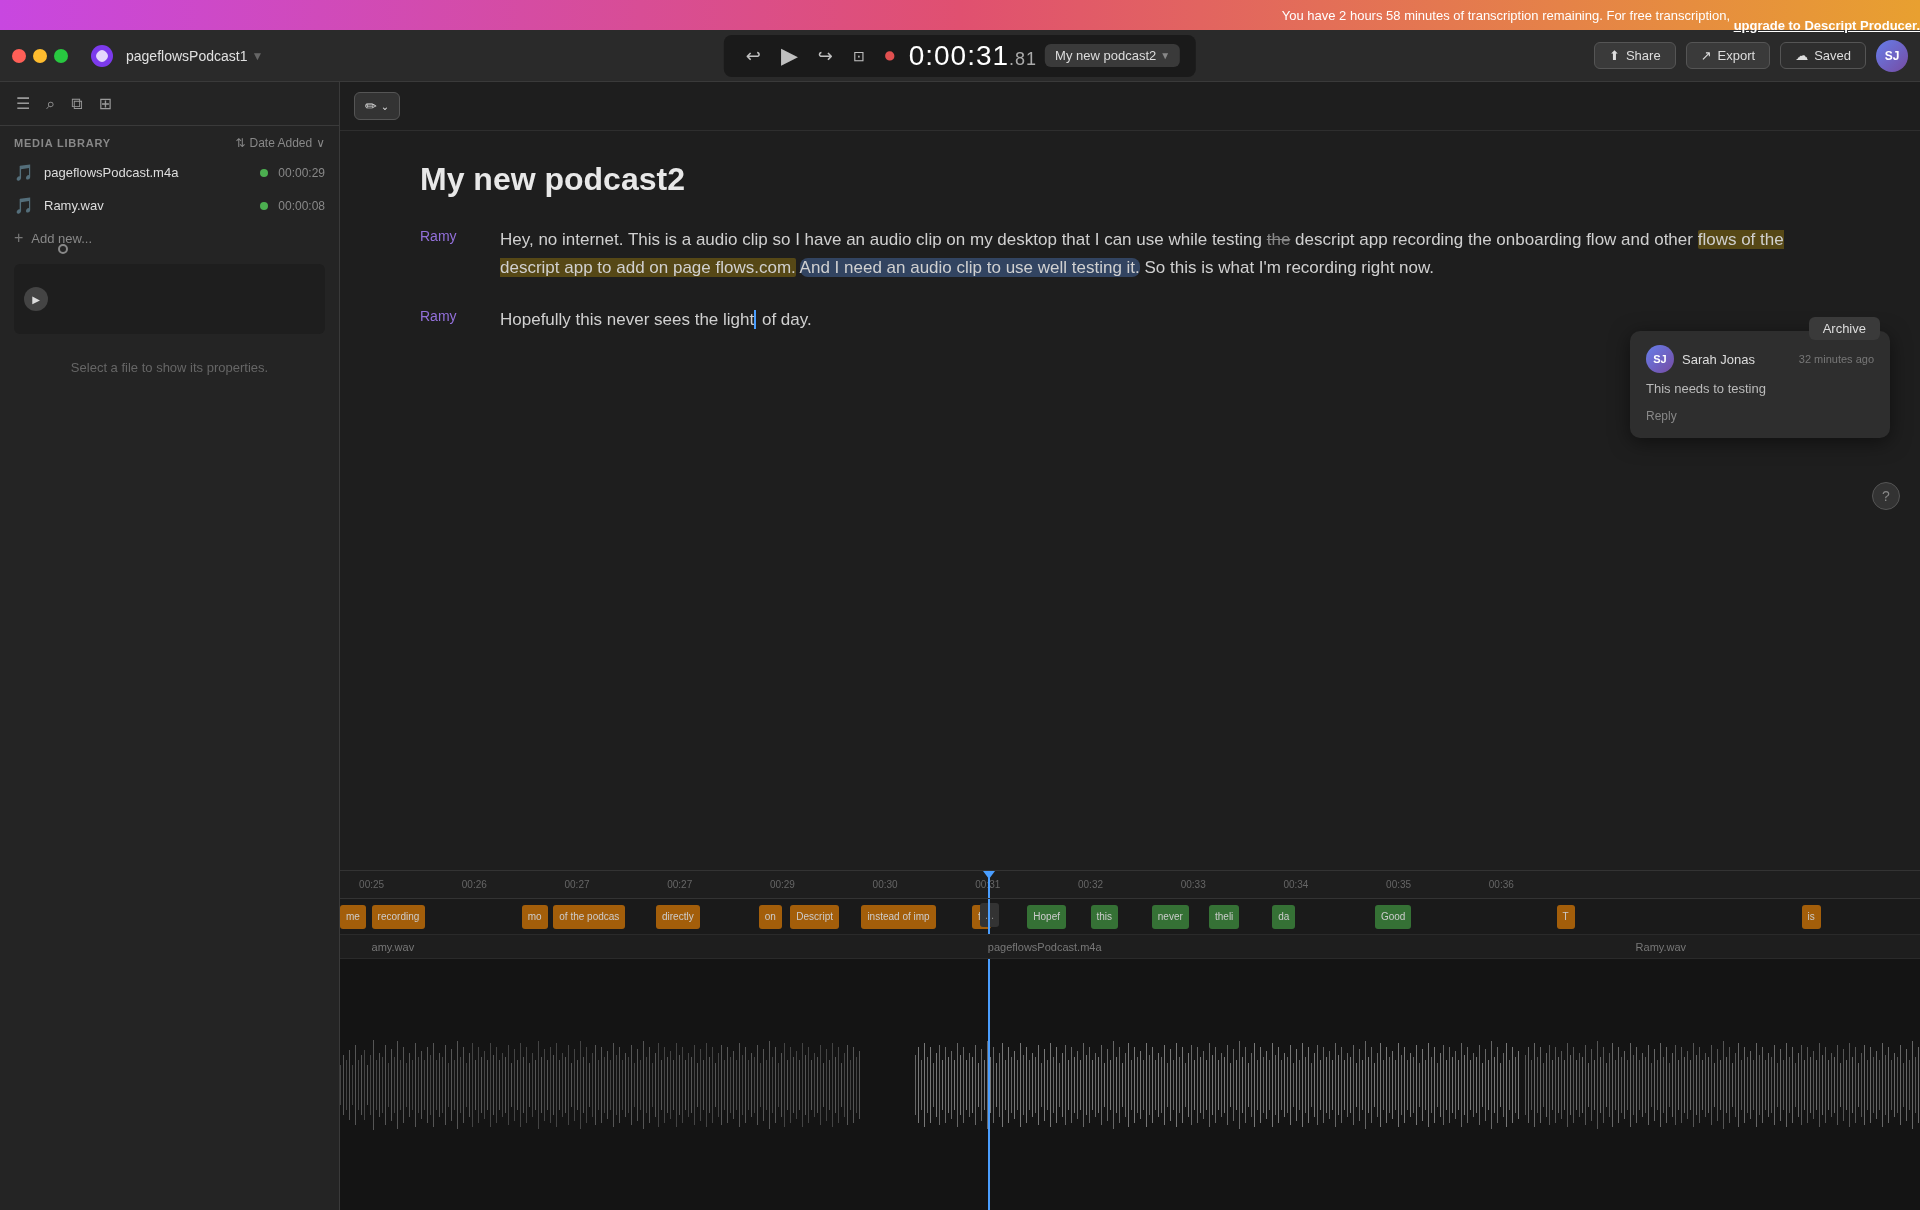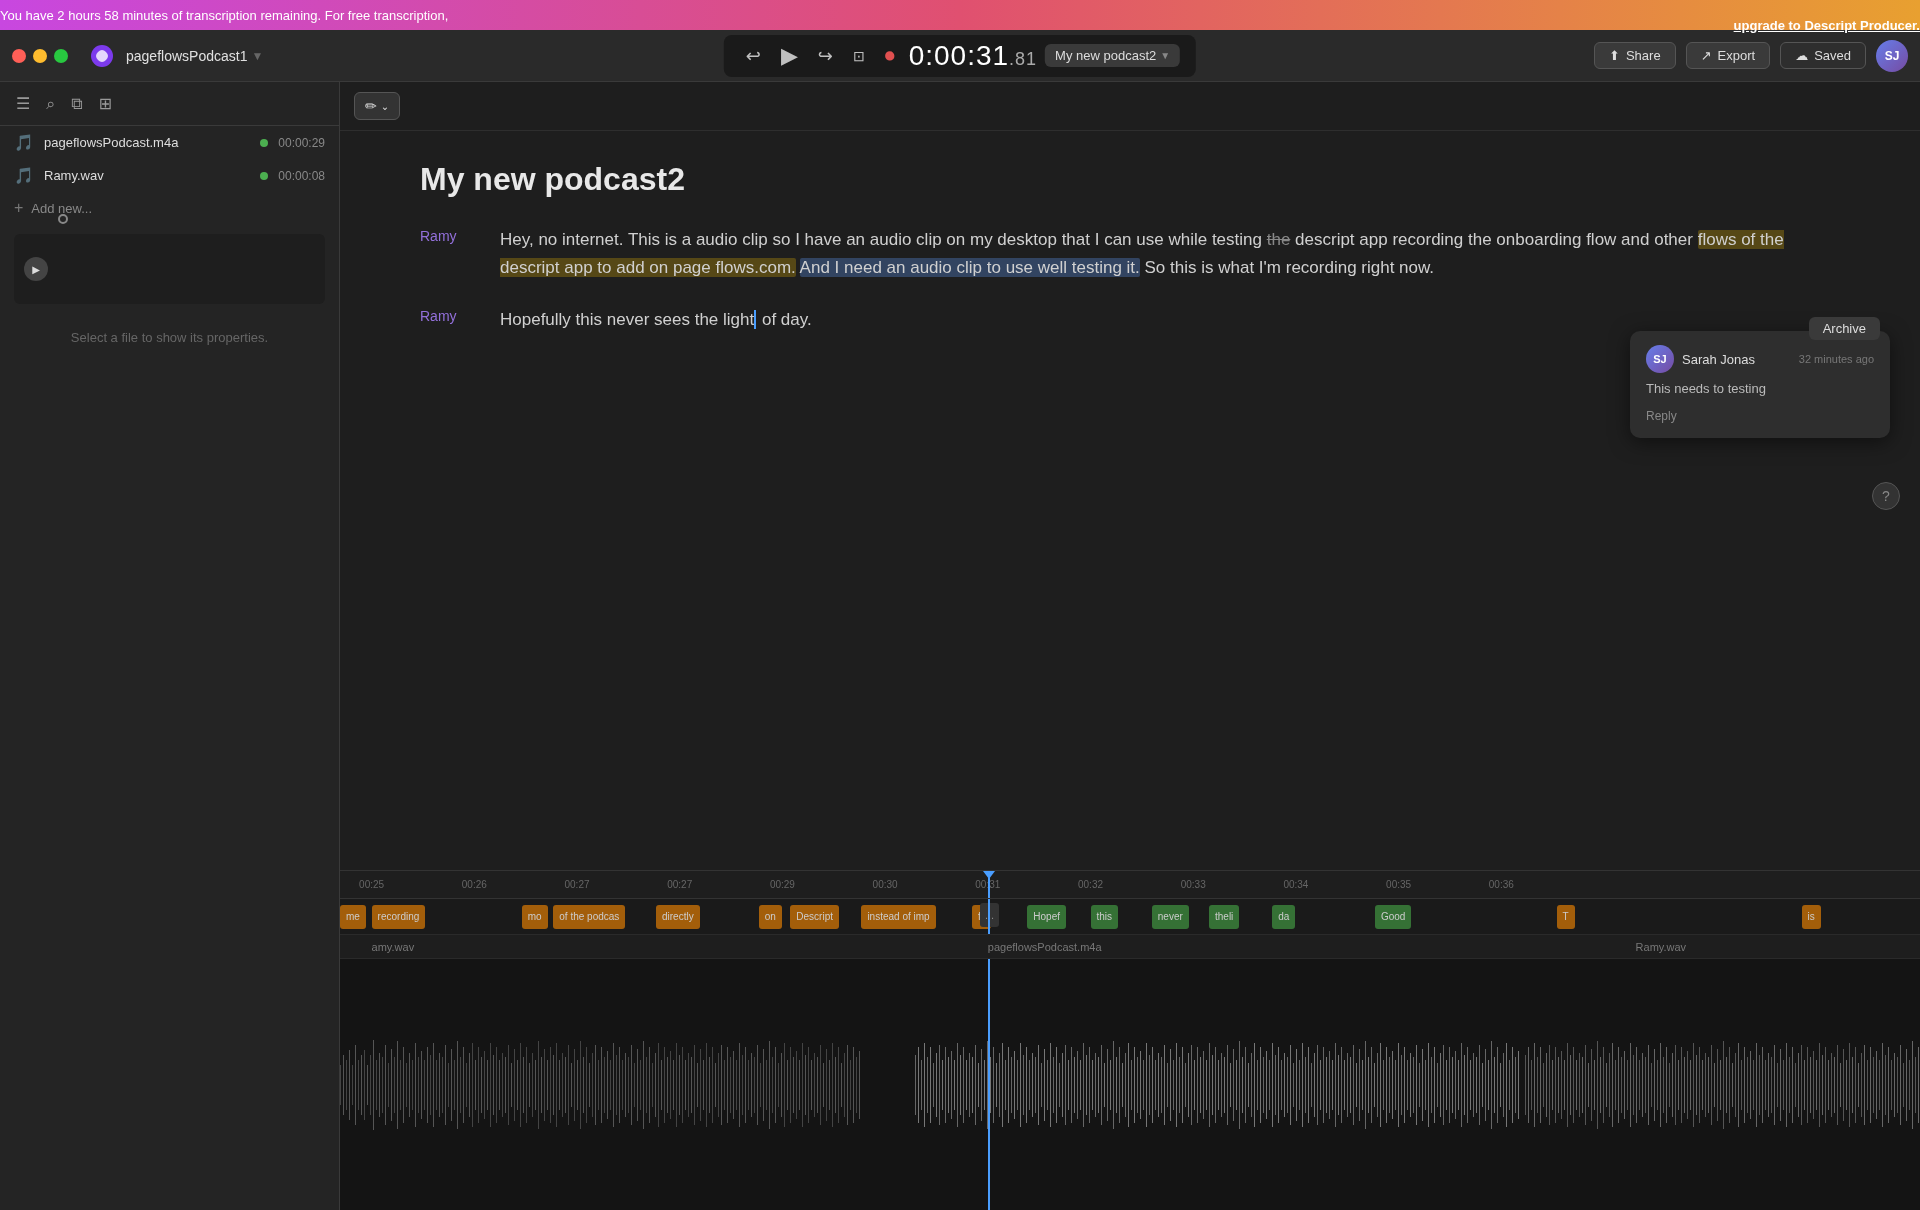--- a/index.html
+++ b/index.html
@@ -4,21 +4,21 @@
   <style>
     * { box-sizing: border-box; margin: 0; padding: 0; }
     body { font-family: -apple-system, BlinkMacSystemFont, 'Segoe UI', sans-serif; background: #1e1e1e; width: 1920px; height: 1210px; overflow: hidden; position: relative; }
 
     
     #top-banner {
       background: linear-gradient(90deg, #c847e0, #e05070, #e8a030);
       height: 30px;
       display: flex;
       align-items: center;
-      justify-content: space-between;
+      justify-content: flex-end;
       font-size: 13px;
       color: white;
     }
     #top-banner a { color: white; font-weight: 600; text-decoration: underline; cursor: pointer; margin-top: 20px; }
 
     
     #title-bar {
       background: #2a2a2a;
       height: 52px;
       display: flex;
@@ -302,21 +302,21 @@
     }
 
     .transcript-text {
       font-size: 17px;
       line-height: 1.65;
       color: #d0d0d0;
       flex: 1;
     }
 
     .text-highlight-yellow { background: rgba(255, 200, 0, 0.25); border-radius: 2px; }
-    .text-highlight-blue { background: rgba(100, 160, 255, 0.3); border-radius: 2px; }
+    .text-highlight-blue { background: rgba(100, 160, 255, 0.3); border-radius: 8px; }
     .text-strikethrough { text-decoration: line-through; color: #888; }
 
     
     #comment-popup {
       position: absolute;
       right: 30px;
       top: 200px;
       background: #2e2e2e;
       border-radius: 10px;
       padding: 14px 16px;
@@ -521,20 +521,28 @@
 <div id="main">
 
   <div id="sidebar">
     <div id="sidebar-toolbar">
       <button class="sidebar-icon-btn">☰</button>
       <button class="sidebar-icon-btn">⌕</button>
       <button class="sidebar-icon-btn">⧉</button>
       <button class="sidebar-icon-btn">⊞</button>
     </div>
 
+    <div id="media-library-header">
+      <span class="section-title">MEDIA LIBRARY</span>
+      <button class="sort-btn">
+        <span>⇅</span>
+        <span>Date Added</span>
+        <span>∨</span>
+      </button>
+    </div>
 
     <div class="media-item">
       <span class="media-icon">🎵</span>
       <span class="media-name">pageflowsPodcast.m4a</span>
       <span class="media-dot"></span>
       <span class="media-duration">00:00:29</span>
     </div>
 
     <div class="media-item">
       <span class="media-icon">🎵</span>

